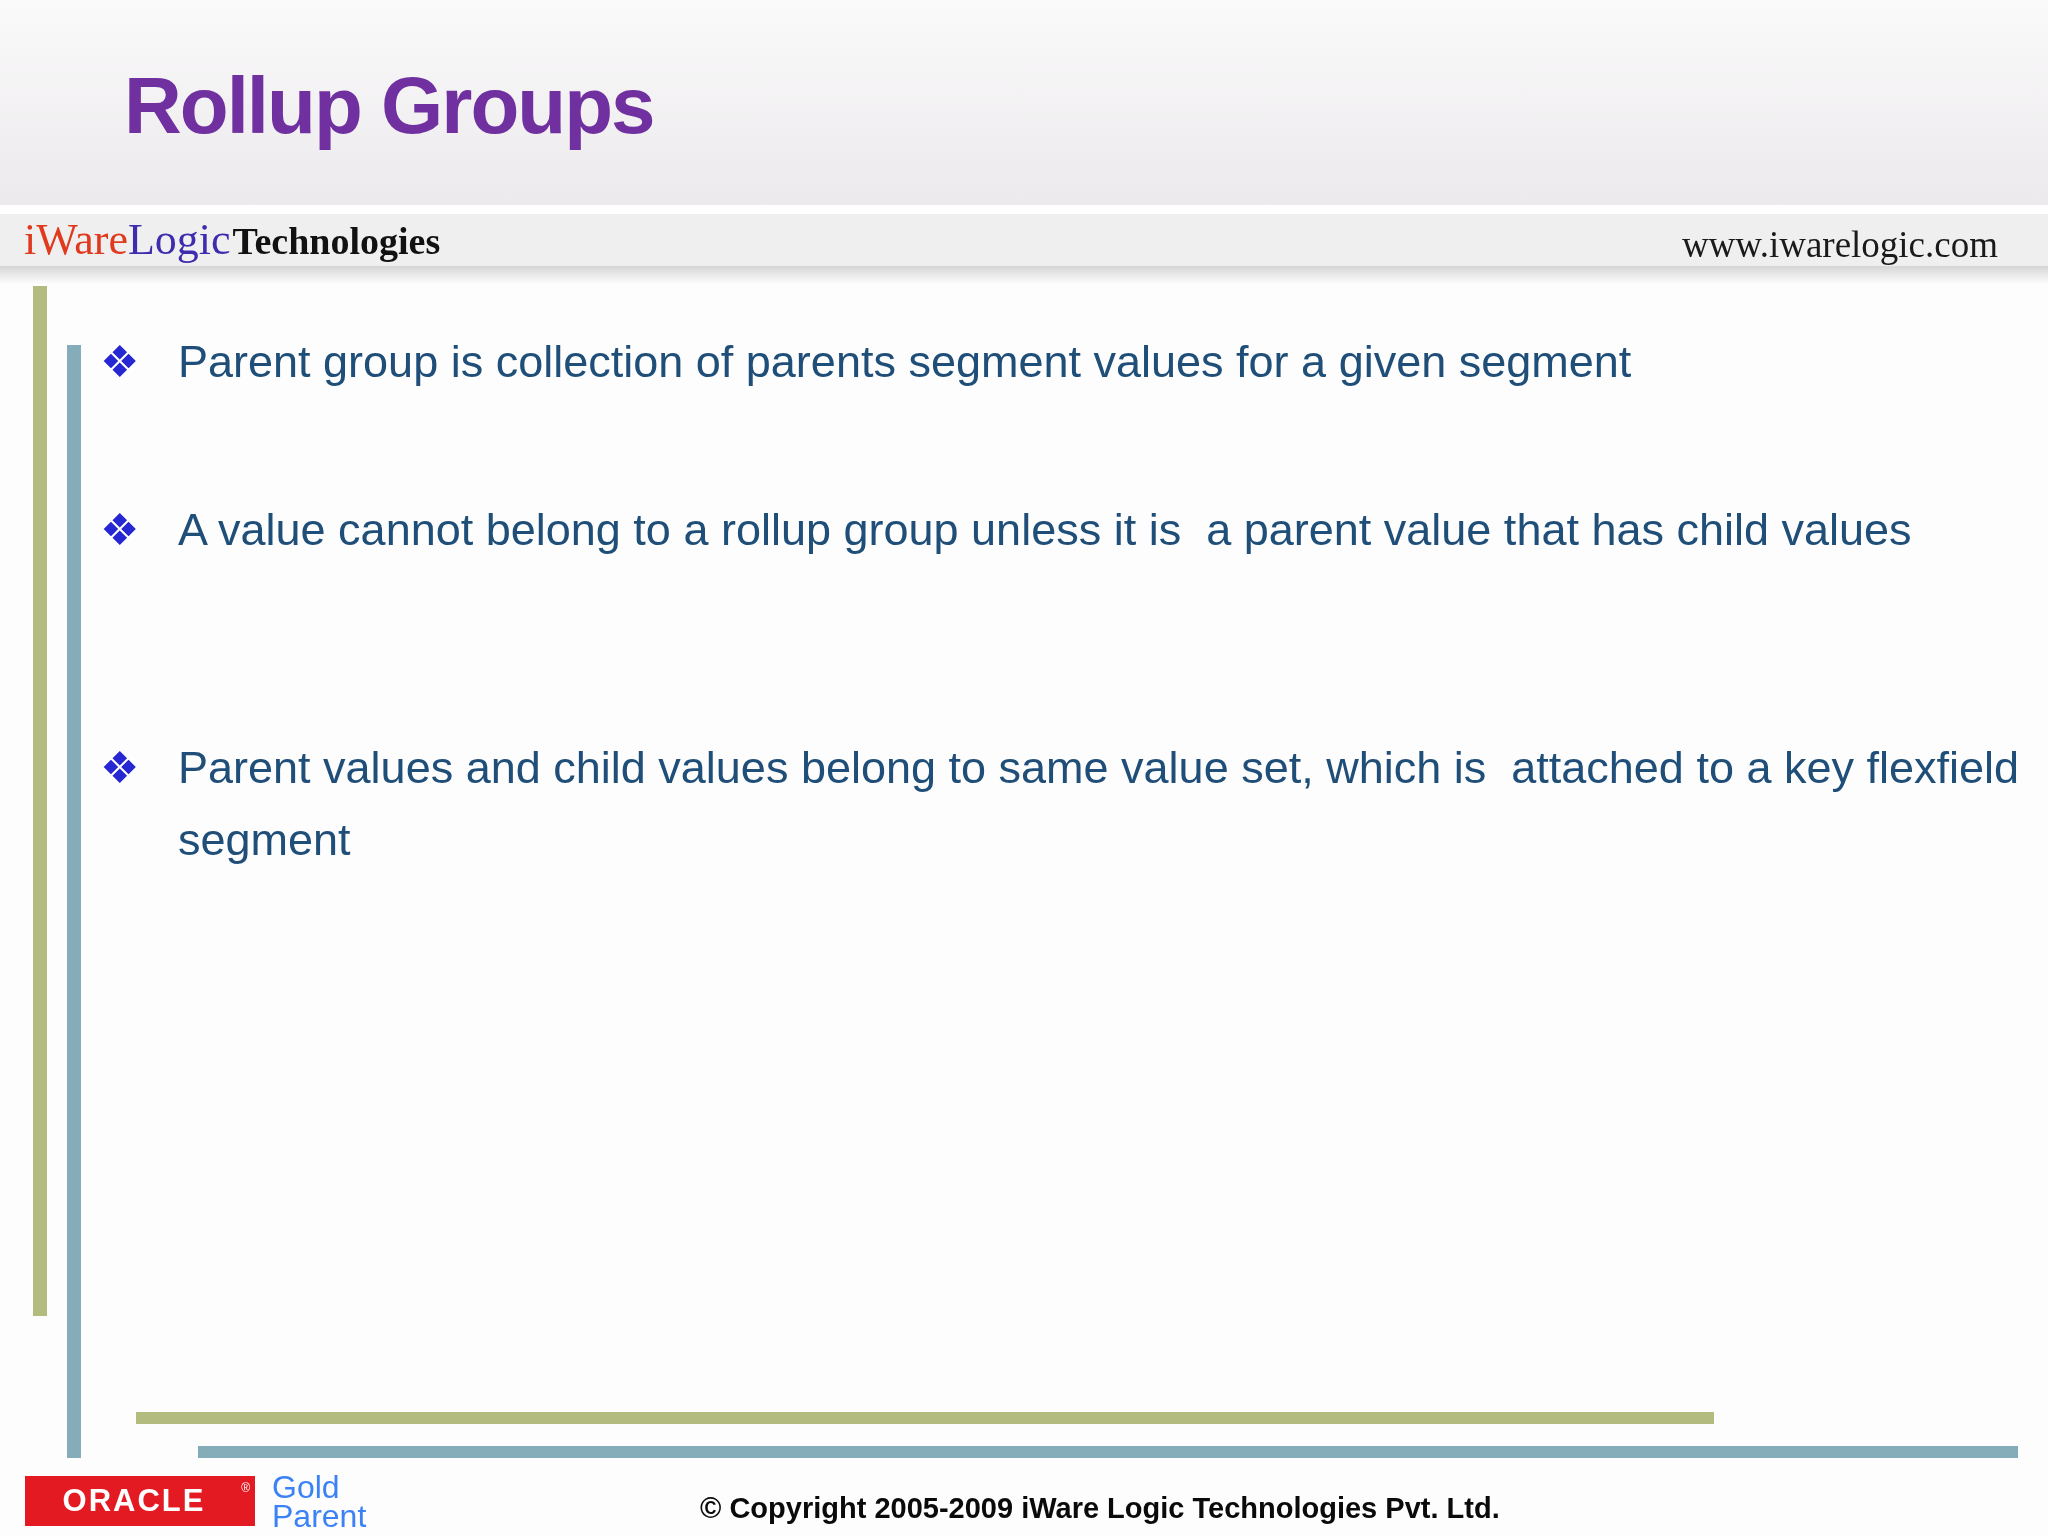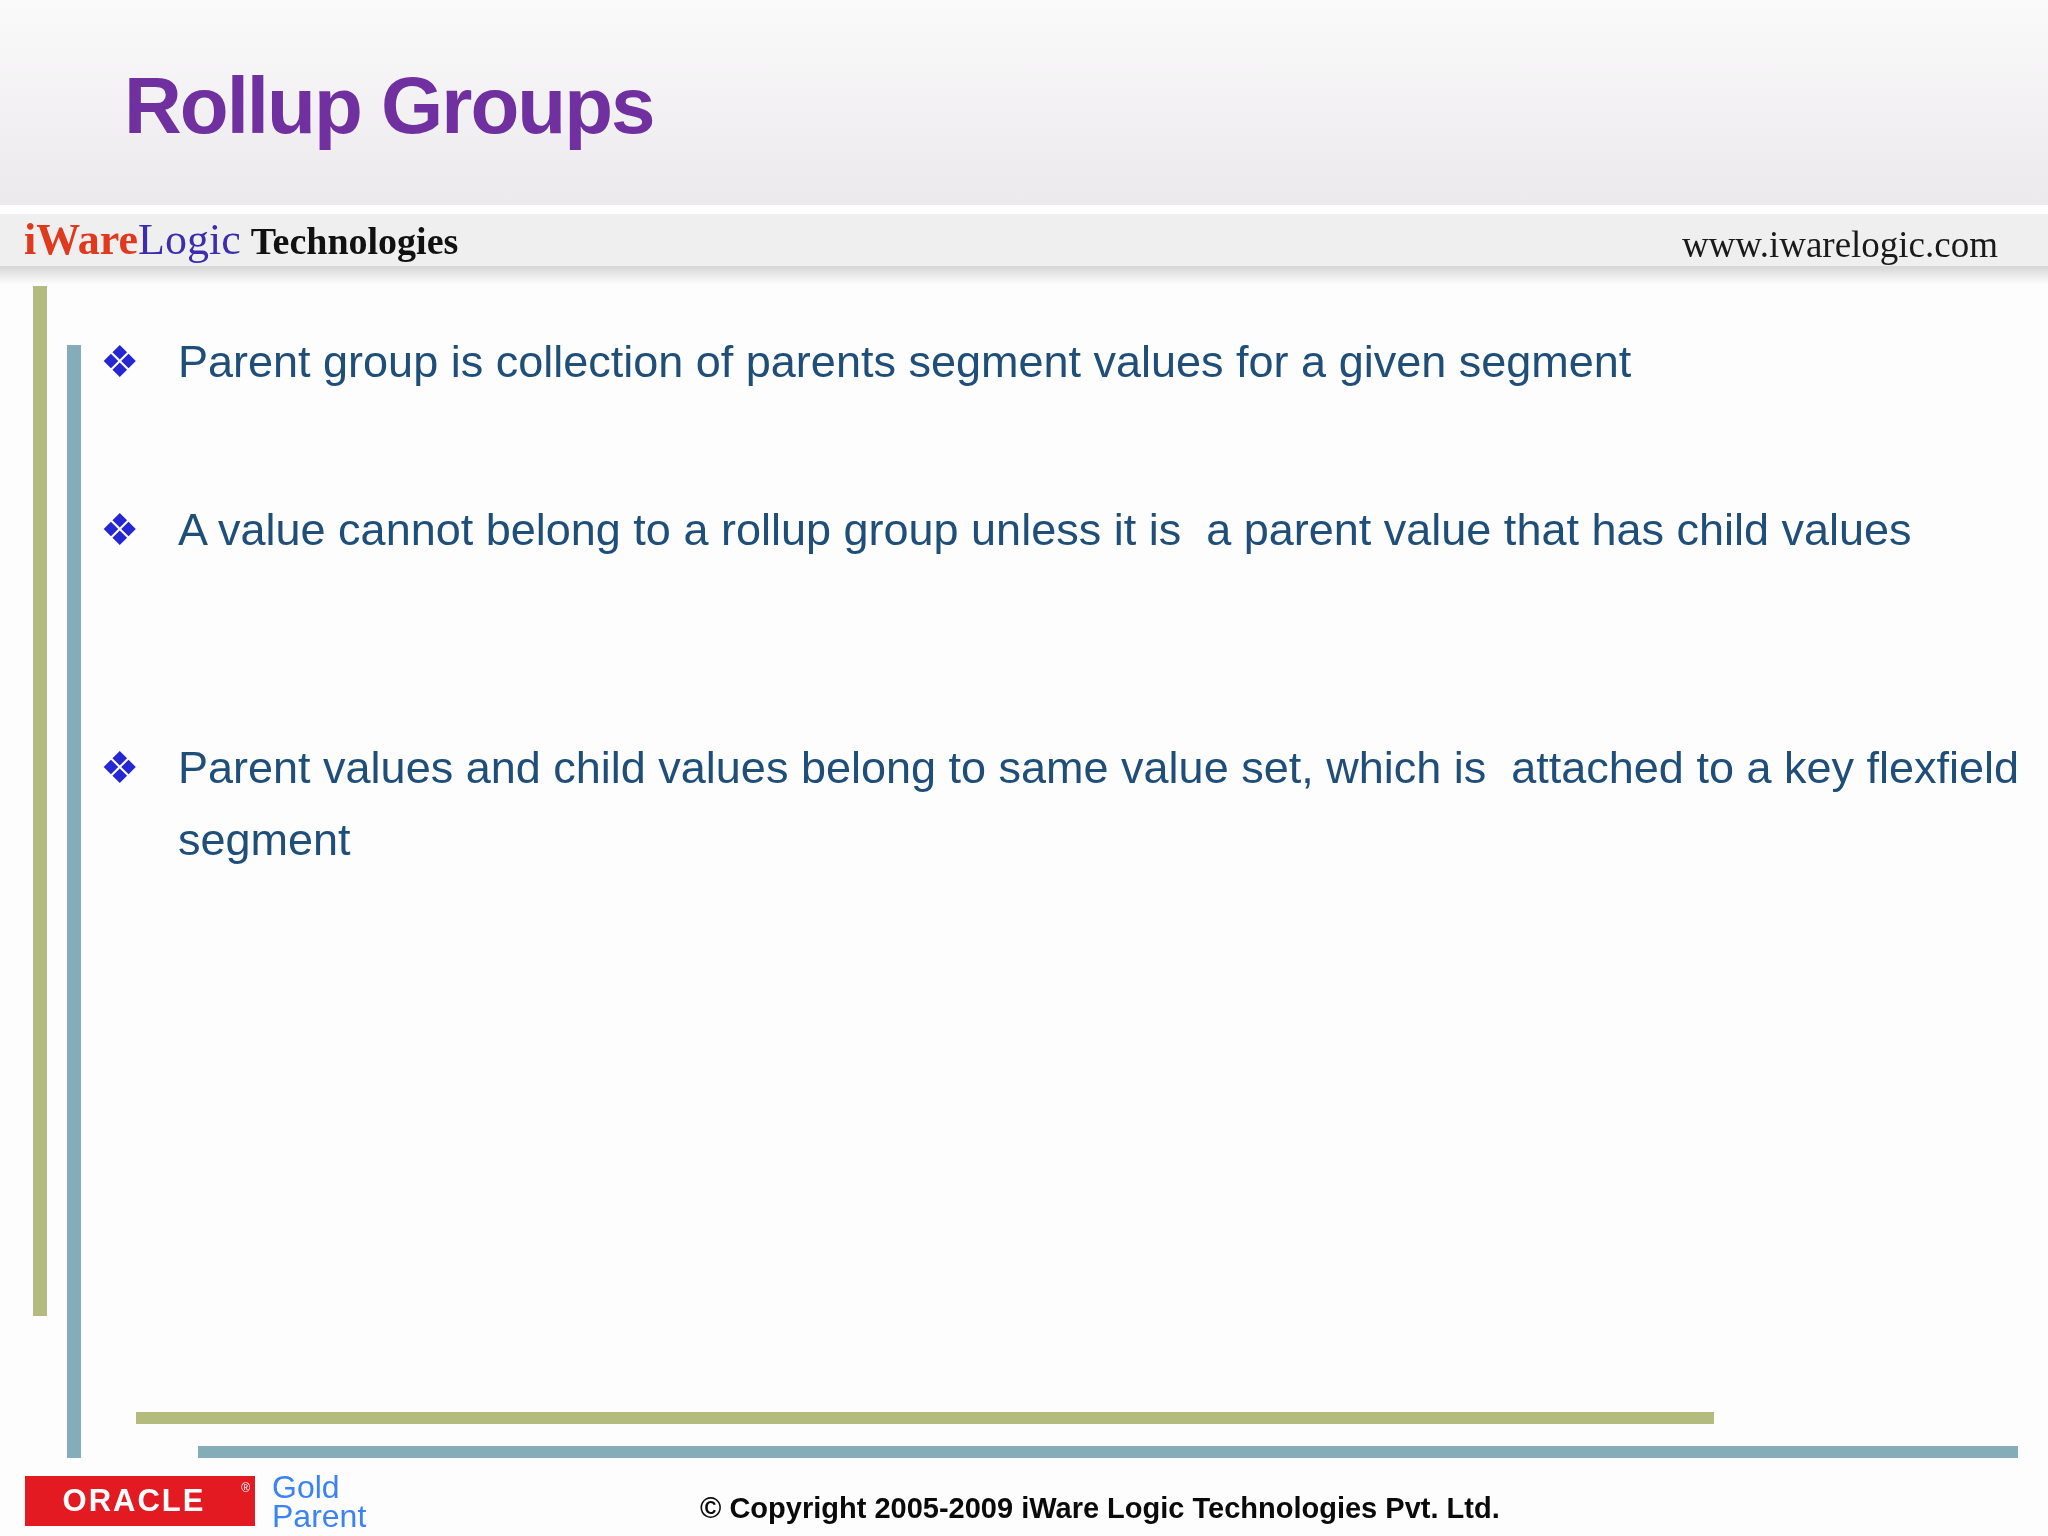--- a/index.html
+++ b/index.html
@@ -51,27 +51,27 @@
     background: linear-gradient(rgba(110,110,110,0.28), rgba(255,255,255,0));
   }
   .brand-header {
     position: absolute;
     left: 24px; top: 2px;
     font-family: "Liberation Serif", serif;
     font-size: 44px;
     line-height: 48px;
     white-space: nowrap;
   }
-  .brand-red    { color: #e03a1e; font-weight: bold; }
+  .brand-red    { color: #e03a1e; }
   .brand-indigo { color: #3e2cae; }
   .brand-suffix {
     color: #111;
     font-weight: bold;
     font-size: 38px;
-    margin-left: 10px;
+    margin-left: 2px;
   }
   .site-url {
     position: absolute;
     right: 50px; top: 9px;
     font-size: 37px;
     color: #1a1a1a;
     font-family: Liberation Serif, serif;
   }
 
   

